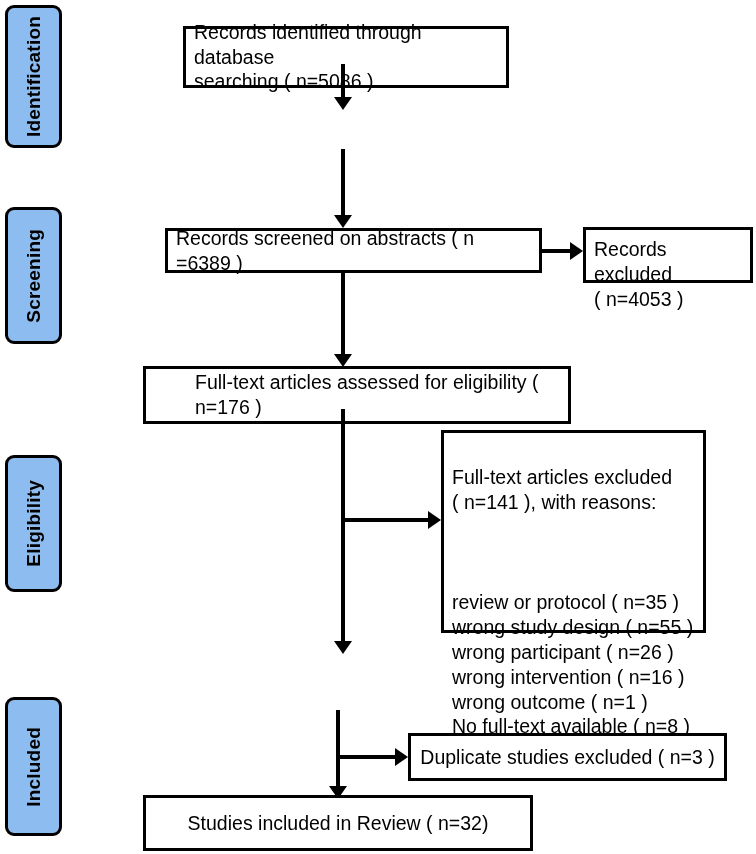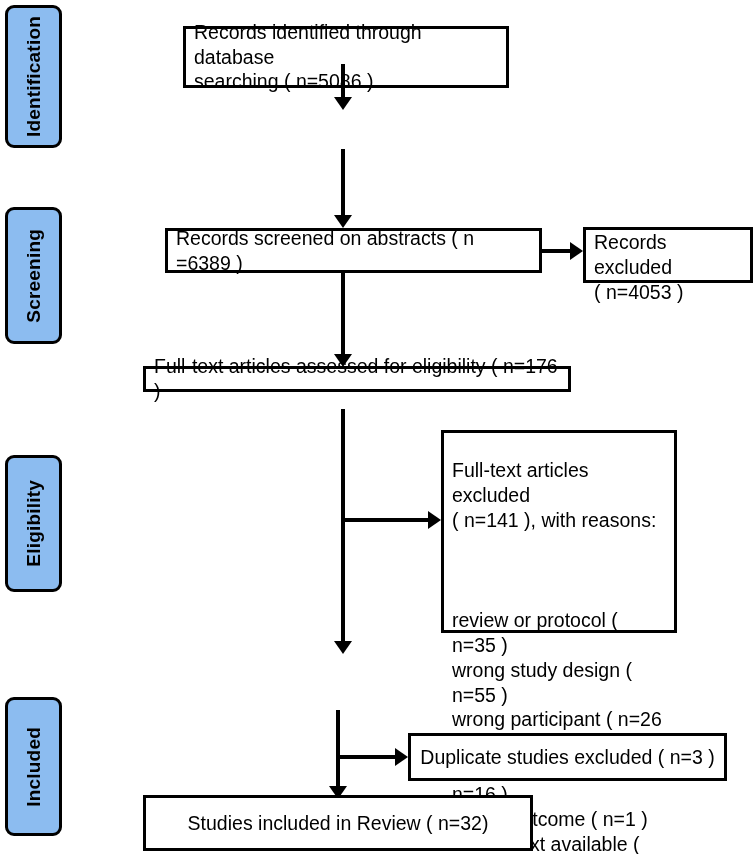--- a/index.html
+++ b/index.html
@@ -59,20 +59,21 @@
     width: 100%;
     text-align: center;
   }
   .flow-box.lead .box-text {
     text-align: left;
   }
   .flow-box.top-align {
     align-items: flex-start;
   }
   .flow-box.top-align .box-text {
+    padding-top: 7px;
   }
 
   
   .vline {
     position: absolute;
     width: 4px;
     background: #000000;
   }
   .hline {
     position: absolute;
@@ -137,31 +138,31 @@
   <div class="arrow-right" style="left:570px; top:242px;"></div>
 
   <div class="flow-box lead top-align" style="left:583px; top:227px; width:170px; height:56px;">
     <span class="box-text">Records excluded
 ( n=4053 )</span>
   </div>
 
   <div class="vline" style="left:341px; top:273px; width:4px; height:83px;"></div>
   <div class="arrow-down" style="left:334px; top:354px;"></div>
 
-  <div class="flow-box lead" style="left:143px; top:366px; width:428px; height:26px;">
+  <div class="flow-box lead" style="left:143px; top:366px; width:428px; height:58px;padding-left:41px;">
     <span class="box-text">Full-text articles assessed for eligibility ( n=176 )</span>
   </div>
 
   <div class="vline" style="left:341px; top:409px; width:4px; height:234px;"></div>
   <div class="arrow-down" style="left:334px; top:641px;"></div>
 
   <div class="hline" style="left:343px; top:518px; width:88px; height:4px;"></div>
   <div class="arrow-right" style="left:428px; top:511px;"></div>
 
-  <div class="flow-box lead top-align" style="left:441px; top:430px; width:236px; height:203px;">
+  <div class="flow-box lead top-align" style="left:441px; top:430px; width:265px; height:203px;">
     <span class="box-text">
       <span>Full-text articles excluded
 ( n=141 ), with reasons:</span>
       <br><br>
       <span>review or protocol ( n=35 )
 wrong study design ( n=55 )
 wrong participant ( n=26 )
 wrong intervention ( n=16 )
 wrong outcome ( n=1 )
 No full-text available ( n=8 )</span>

